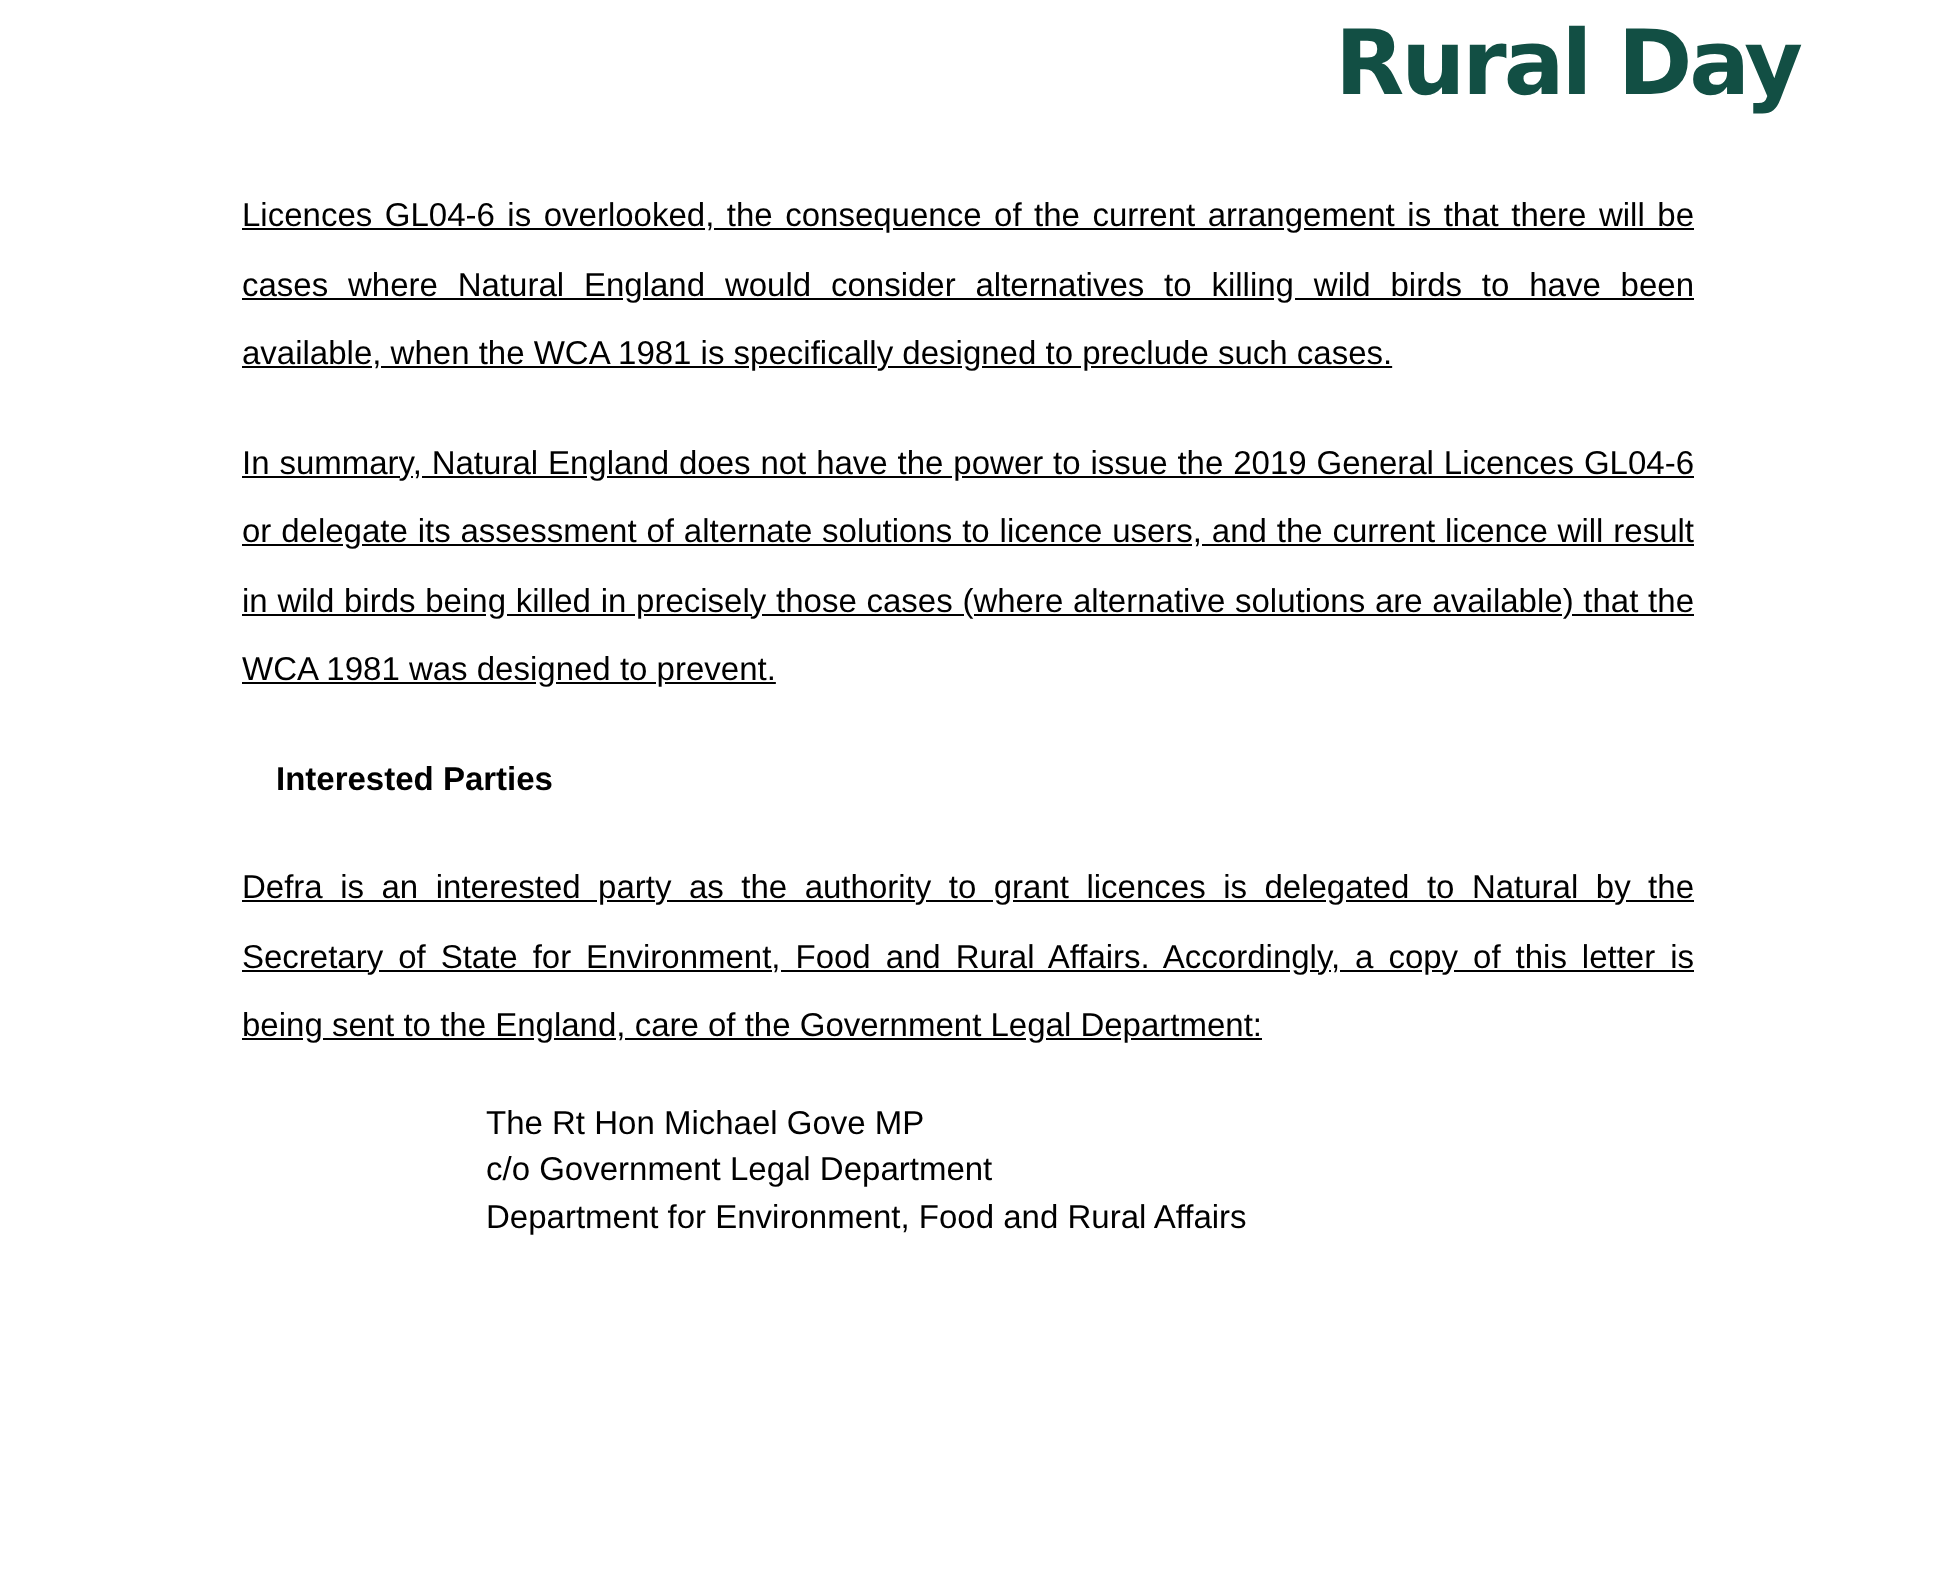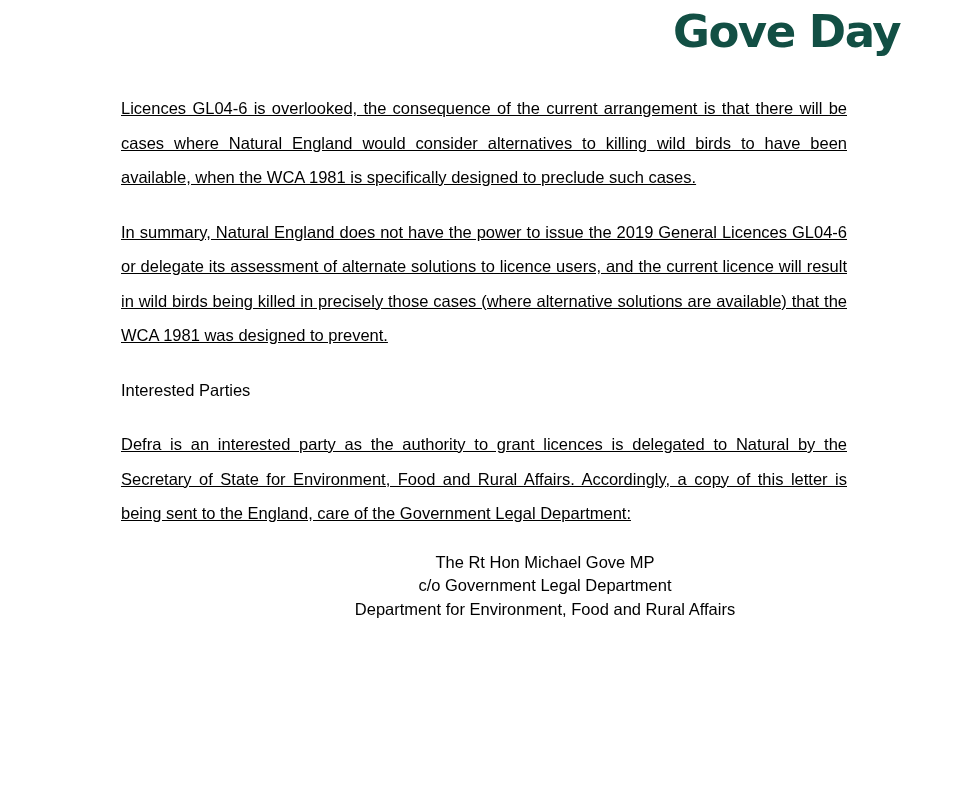--- a/index.html
+++ b/index.html
@@ -48,43 +48,43 @@
     font-size: 16.5px;
     line-height: 34.5px;
     text-align: justify;
     margin-bottom: 20px;
     text-decoration: underline;
   }
 
   .section-heading {
     font-size: 16.5px;
     line-height: 34.5px;
-    font-weight: 400;
+    font-weight: 700;
     margin-bottom: 20px;
+    margin-left: 17px;
   }
 
   .address-block {
     margin-left: 122px;
     margin-top: 17px;
     font-size: 16.5px;
     line-height: 23.5px;
   }
 
   .address-line {
     white-space: nowrap;
-    text-align: center;
   }
 </style>
 </head>
 <body>
 
 <div class="page">
 
   <header class="letterhead">
-    <span class="logo">Gove Day</span>
+    <span class="logo">Rural Day</span>
   </header>
 
   <main class="content">
 
     <p class="body-para">Licences GL04-6 is overlooked, the consequence of the current arrangement is that there will be cases where Natural England would consider alternatives to killing wild birds to have been available, when the WCA 1981 is specifically designed to preclude such cases.</p>
 
     <p class="body-para">In summary, Natural England does not have the power to issue the 2019 General Licences GL04-6 or delegate its assessment of alternate solutions to licence users, and the current licence will result in wild birds being killed in precisely those cases (where alternative solutions are available) that the WCA 1981 was designed to prevent.</p>
 
     <h3 class="section-heading">Interested Parties</h3>
 

